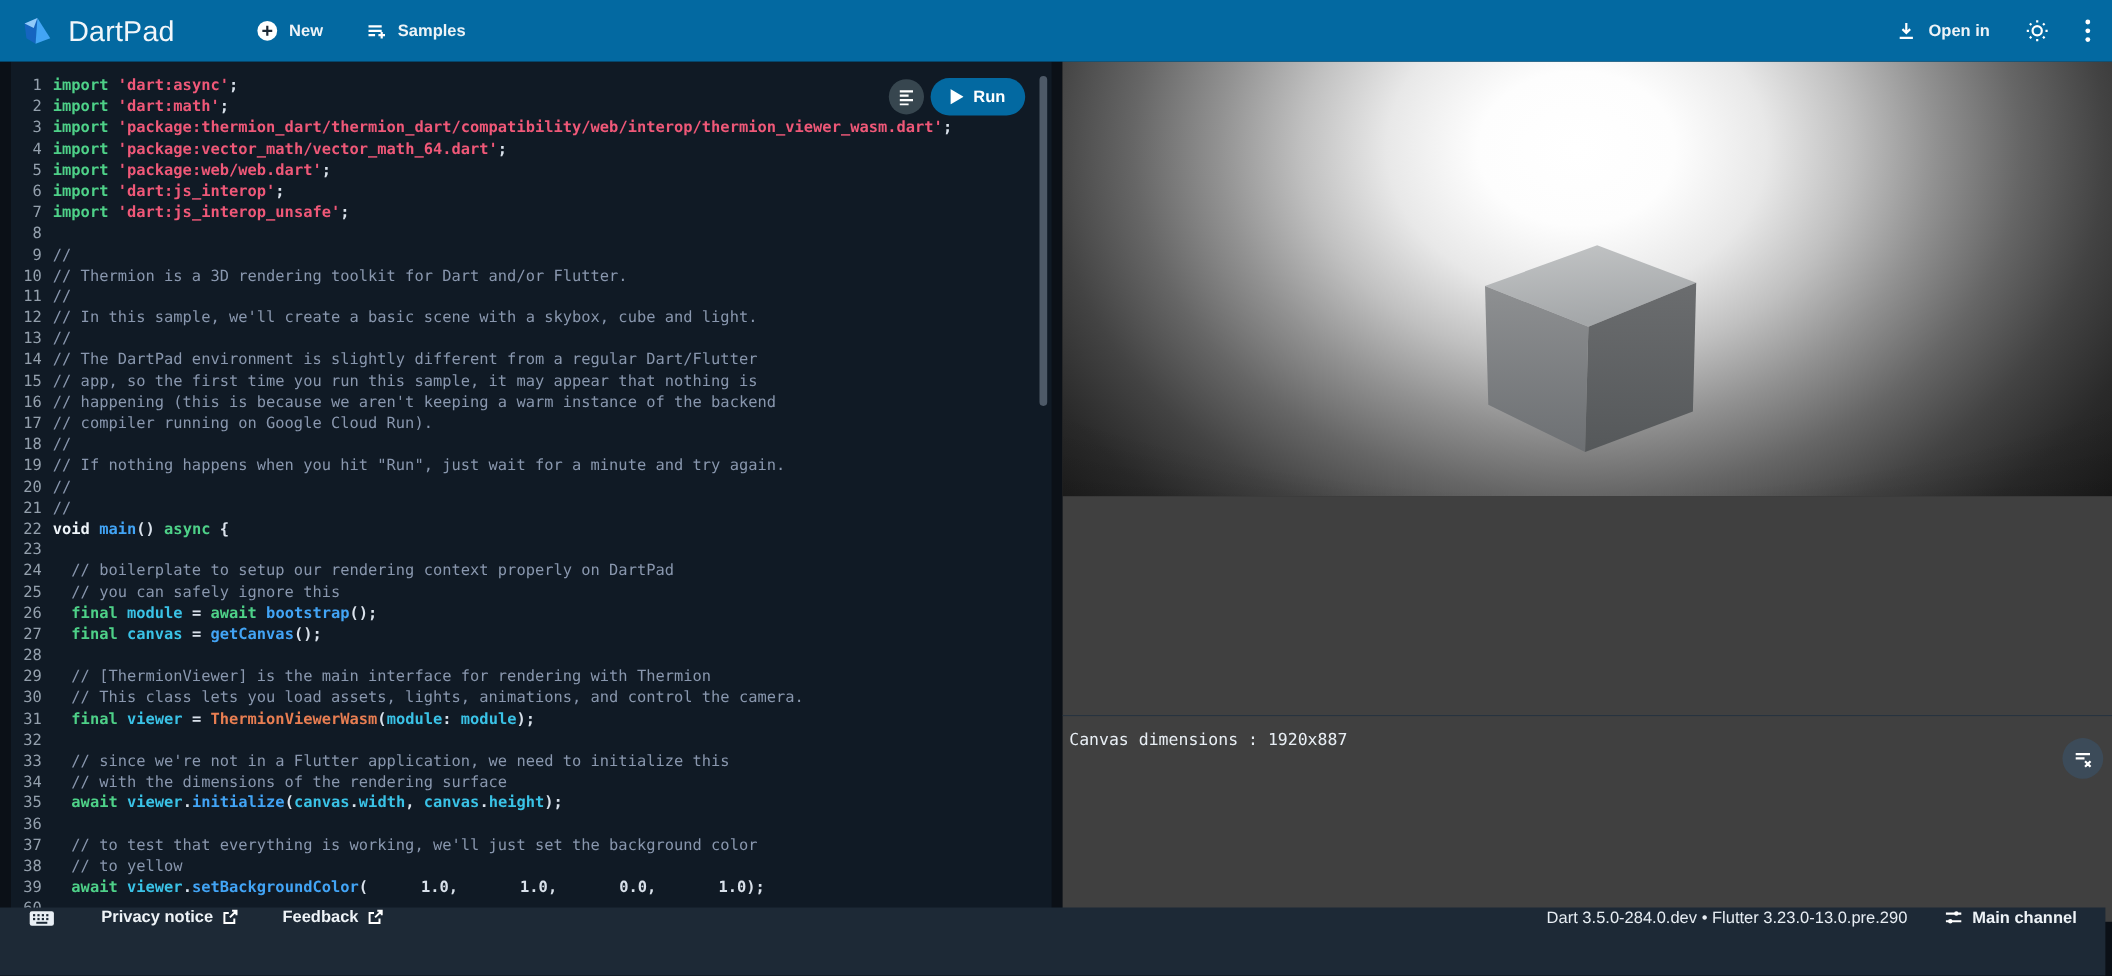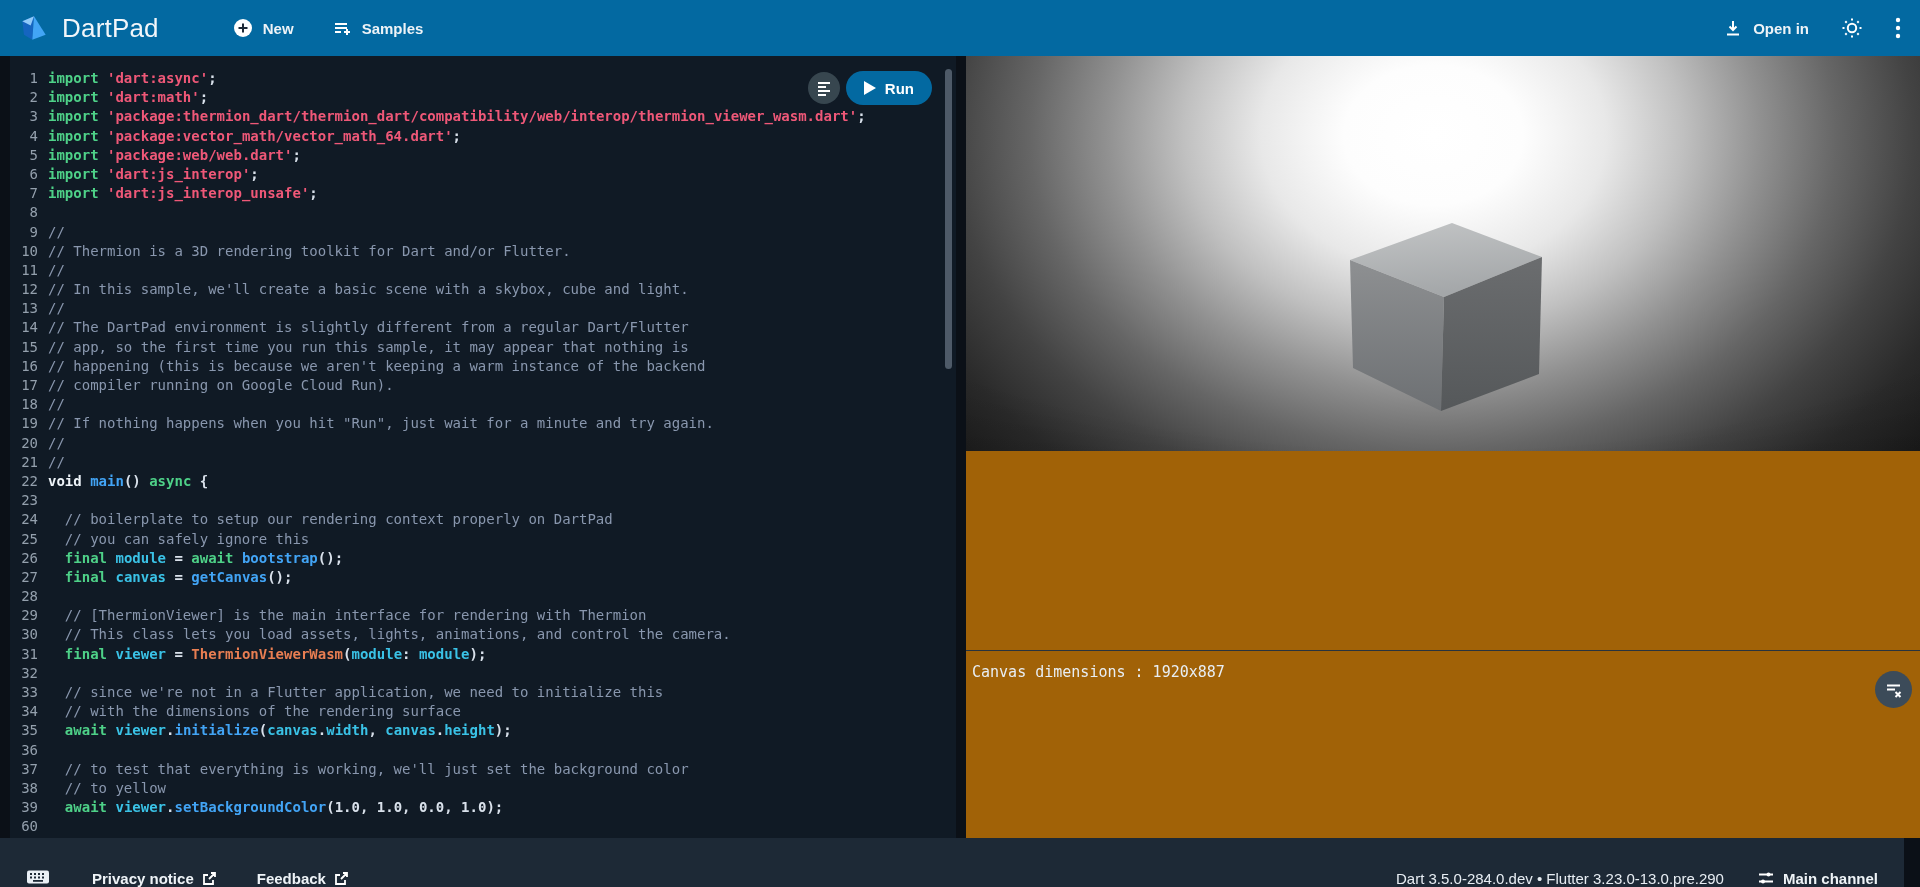--- a/index.html
+++ b/index.html
@@ -27,53 +27,53 @@
   .ln { flex:none; width:28px; text-align:right; color:#94a0ad; font-weight:400; }
   .ct { margin-left:10px; white-space:pre; font-weight:600; }
   .tk-pl { color:#d9e1eb; }
   .tk-kw { color:#4ed188; }
   .tk-str { color:#ef5878; font-weight:700; }
   .tk-cm { color:#8997ae; font-weight:400; }
   .tk-fn { color:#42a4f5; }
   .tk-vr { color:#3ac2e6; }
   .tk-cls { color:#e87e52; }
   .tk-ty { color:#eef4f9; font-weight:700; }
-  .tk-nu { color:#d9e1eb; }
+  .tk-nu { color:#d9e1eb;margin-left:48px; }
 
   .run-btn { position:absolute; top:15px; right:24px; height:34px; padding:0 18px;
              border:none; border-radius:17px; background:#0369a1; color:#fff;
              display:flex; align-items:center; gap:9px; font-size:15px; font-weight:700;
              font-family:"Liberation Sans",sans-serif; cursor:pointer; z-index:4; }
   .fmt-btn { position:absolute; top:16px; right:116px; width:32px; height:32px; border:none;
              border-radius:50%; background:#37464f; display:flex; align-items:center;
              justify-content:center; cursor:pointer; z-index:4; }
   .scroll-thumb { position:absolute; right:4px; top:13px; width:7px; height:300px;
                   border-radius:4px; background:#4e5a68; z-index:3; }
 
   
-  .right-panel { flex:1; background:#a16207; display:flex; flex-direction:column; position:relative; }
+  .right-panel { flex:1; background:#404040; display:flex; flex-direction:column; position:relative; }
   .render { height:395px; position:relative; overflow:hidden; background-color:#191919;
             background-image:
               radial-gradient(ellipse 640px 500px at 49% 20%,
                 #ffffff 0%, #fdfdfd 14%, #e8e8e8 27%, #c0c0c0 39%,
                 #919191 51%, #666666 63%, #434343 75%, #2a2a2a 87%, #1a1a1a 100%); }
   .render::after { content:""; position:absolute; inset:0; z-index:1; pointer-events:none;
             background:radial-gradient(ellipse 130% 130% at 49% 28%, rgba(0,0,0,0) 55%, rgba(0,0,0,.5) 100%); }
   .cube-svg { position:absolute; inset:0; width:100%; height:100%; z-index:2; }
   .spacer { flex:1; }
   .console { height:188px; border-top:1px solid #27333f; position:relative;
              padding:12px 50px 0 6px; font-family:"DejaVu Sans Mono", monospace;
              font-size:15px; color:#e8eef4; }
   .console-clear { position:absolute; right:8px; top:20px; width:37px; height:37px;
                    border:none; border-radius:50%; background:#3c4b59; display:flex;
                    align-items:center; justify-content:center; cursor:pointer; }
 
   
-  .footer { position:absolute; bottom:0; left:0; right:16px; height:49px; background:#1d2936;
-            display:flex; align-items:flex-end; padding:0 26px; z-index:5; }
+  .footer { position:absolute; bottom:0; left:0; right:6px; height:62px; background:#1d2936;
+            display:flex; align-items:flex-start; padding:0 26px; z-index:5; }
   .fitem { display:flex; align-items:center; gap:8px; font-size:15px; font-weight:600;
            color:#eef3f7; cursor:pointer; background:none; border:none; }
   .kbd-btn { background:none; border:none; cursor:pointer; display:flex; align-items:center; }
   .privacy { margin-left:42px; }
   .feedback { margin-left:40px; }
   .fright { margin-left:auto; display:flex; align-items:center; gap:33px; }
   .version { font-size:15px; font-weight:500; color:#e7edf3; }
 
   svg { display:block; }
 </style>

